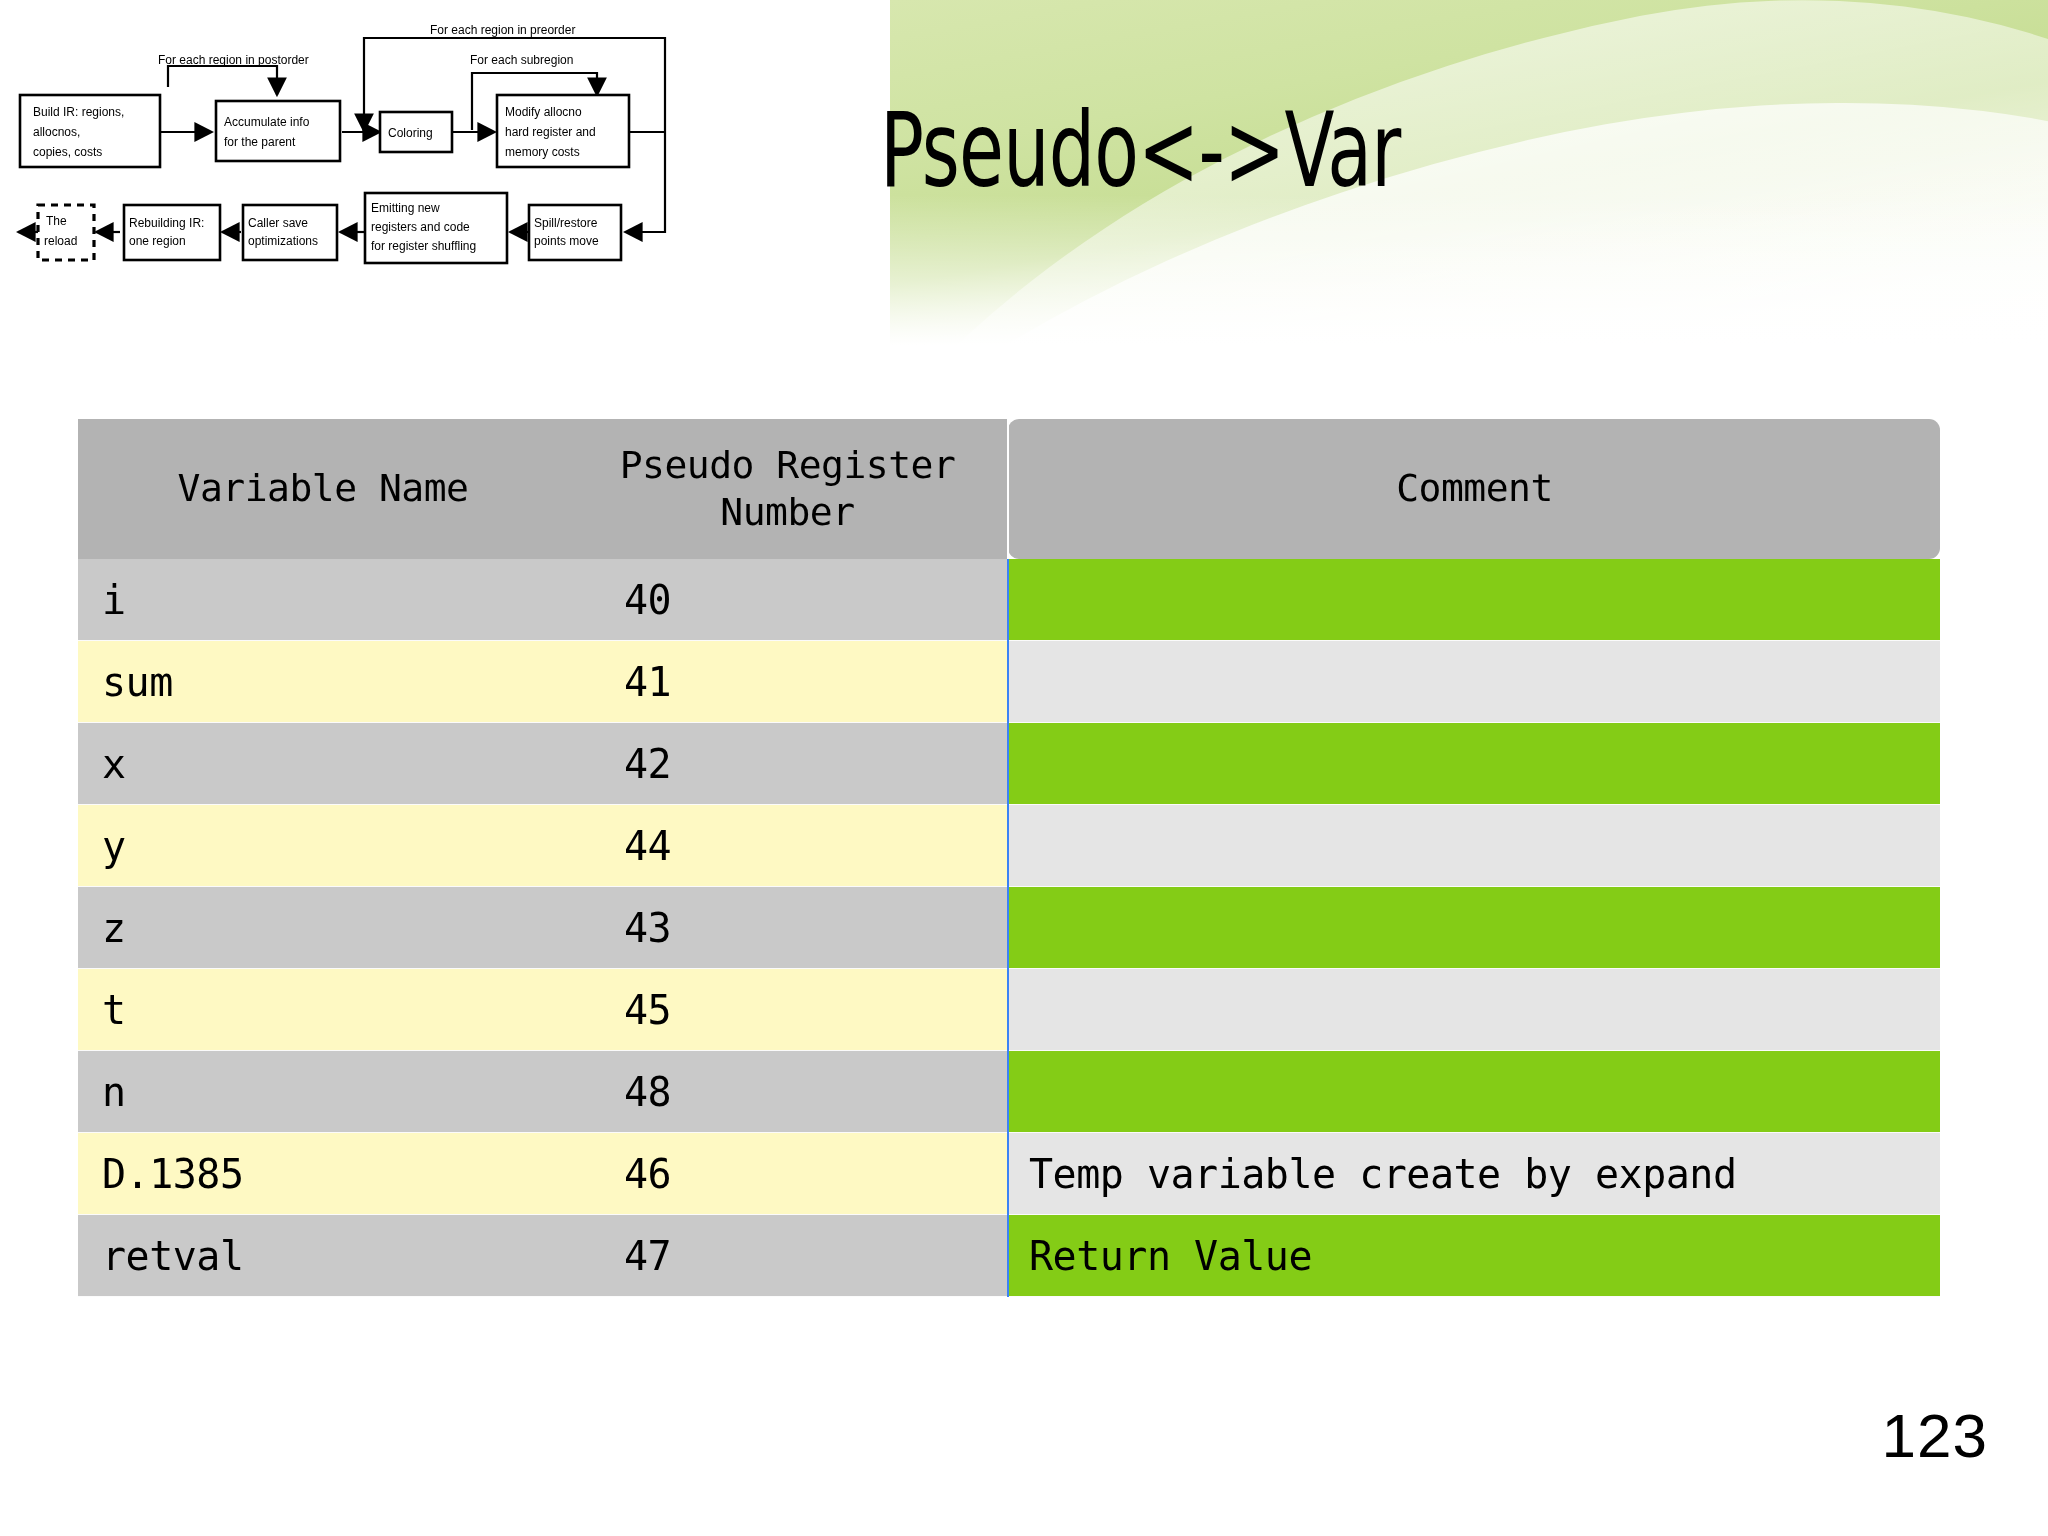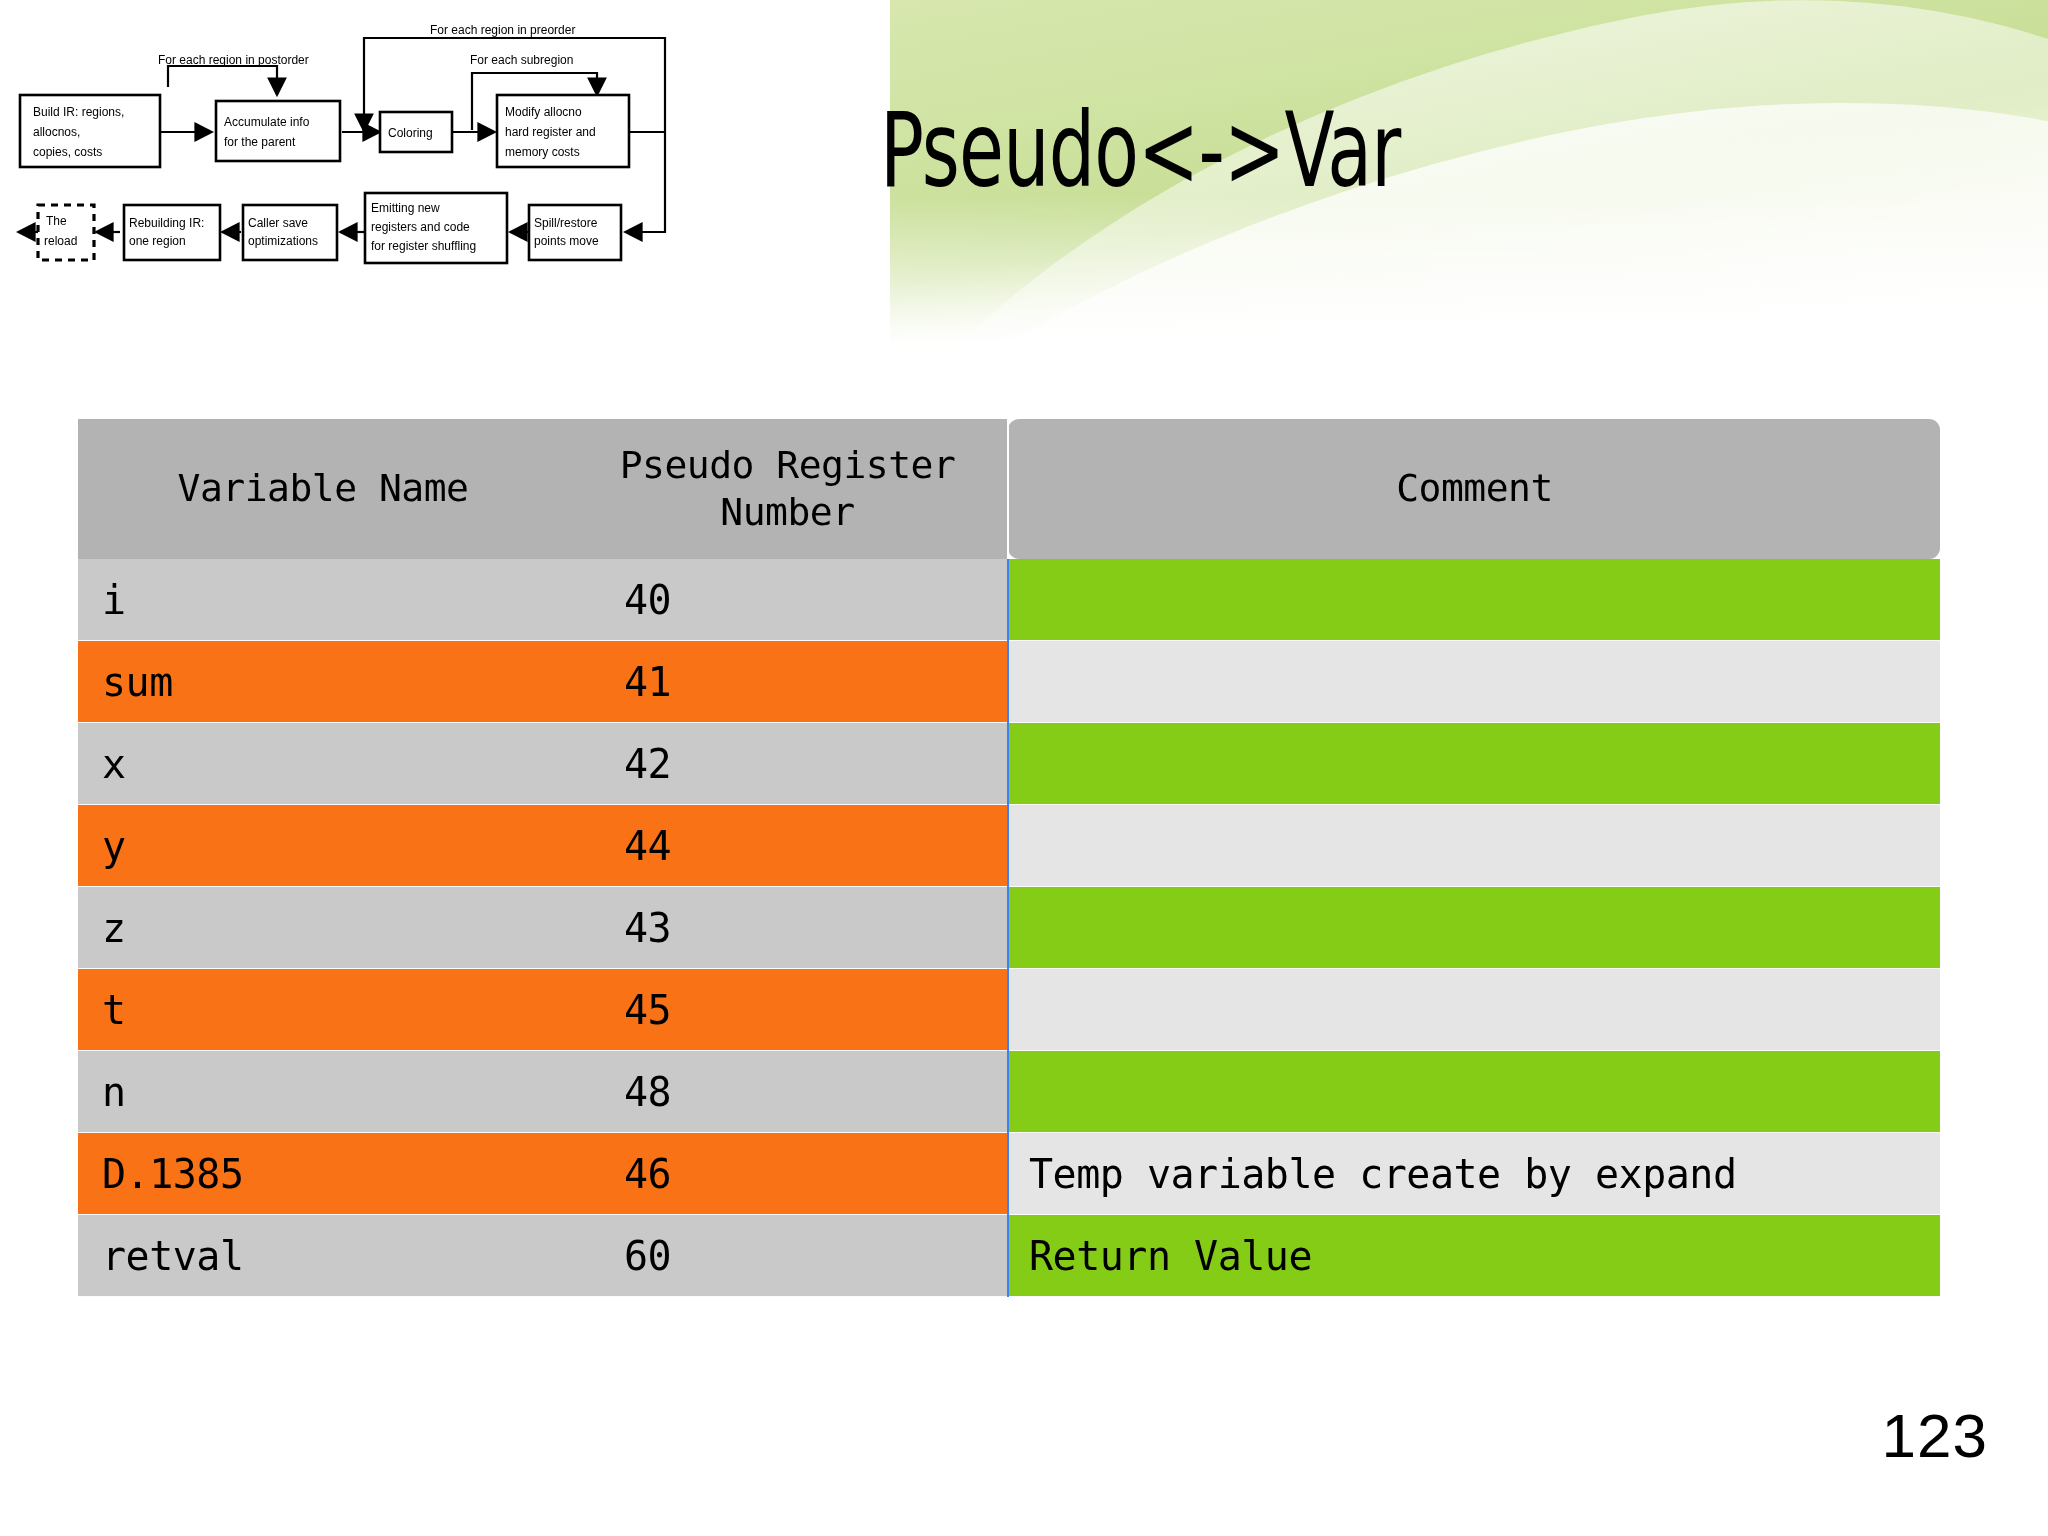--- a/index.html
+++ b/index.html
@@ -144,21 +144,21 @@
     letter-spacing: -0.5px;
   }
   .var-table tbody td.num {
     padding-left: 56px;
   }
   .var-table tbody td.cmt {
     padding-left: 20px;
     border-left: 2px solid #3b82f6;
   }
   .var-table tbody tr.odd td  { background: #c9c9c9; }
-  .var-table tbody tr.even td { background: #f97316; }
+  .var-table tbody tr.even td { background: #fef9c3; }
   .var-table tbody tr.odd td.cmt  { background: #84cc16; }
   .var-table tbody tr.even td.cmt { background: #e5e5e5; }
   .var-table tbody tr td { box-shadow: inset 0 -1px 0 #fbfbfb; }
 </style>
 </head>
 <body>
 
 <div class="banner">
   <div class="g1"></div>
   <div class="g2"></div>
@@ -297,19 +297,19 @@
         <td class="num">48</td>
         <td class="cmt"></td>
       </tr>
       <tr class="even">
         <td>D.1385</td>
         <td class="num">46</td>
         <td class="cmt">Temp variable create by expand</td>
       </tr>
       <tr class="odd">
         <td>retval</td>
-        <td class="num">60</td>
+        <td class="num">47</td>
         <td class="cmt">Return Value</td>
       </tr>
     </tbody>
 </table>
 
 <div class="page-number">123</div>
 
 </body></html>

